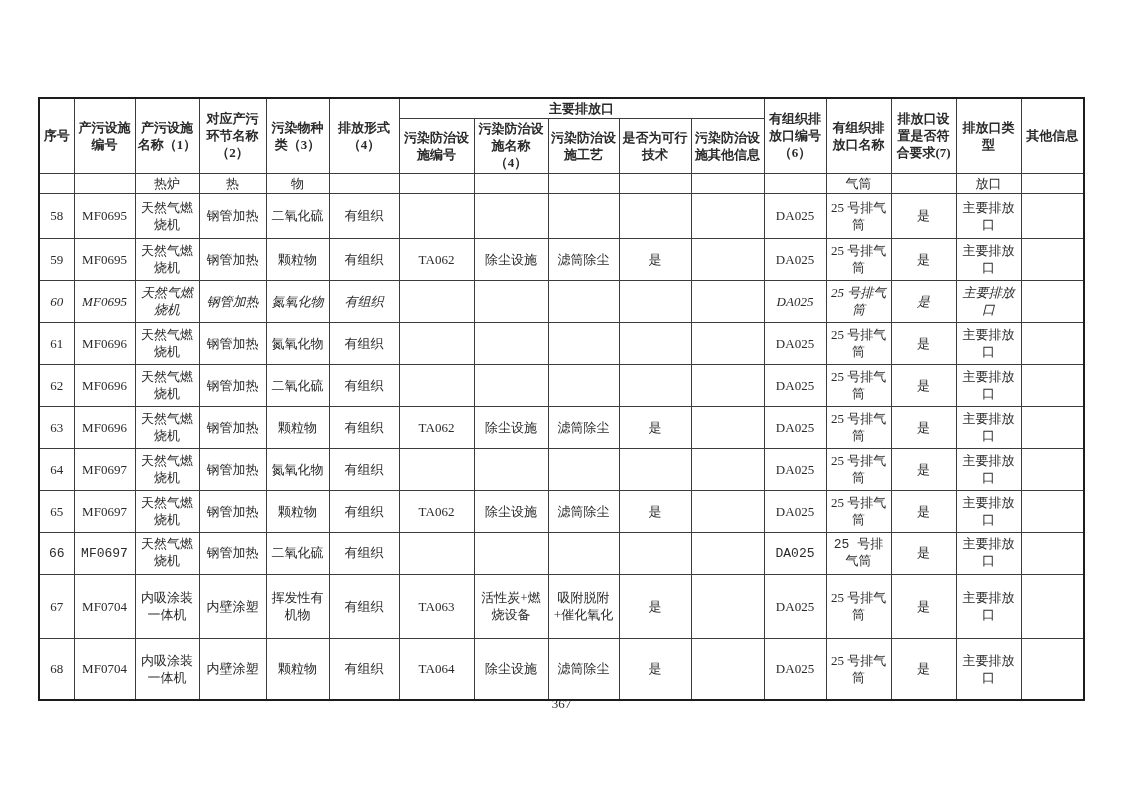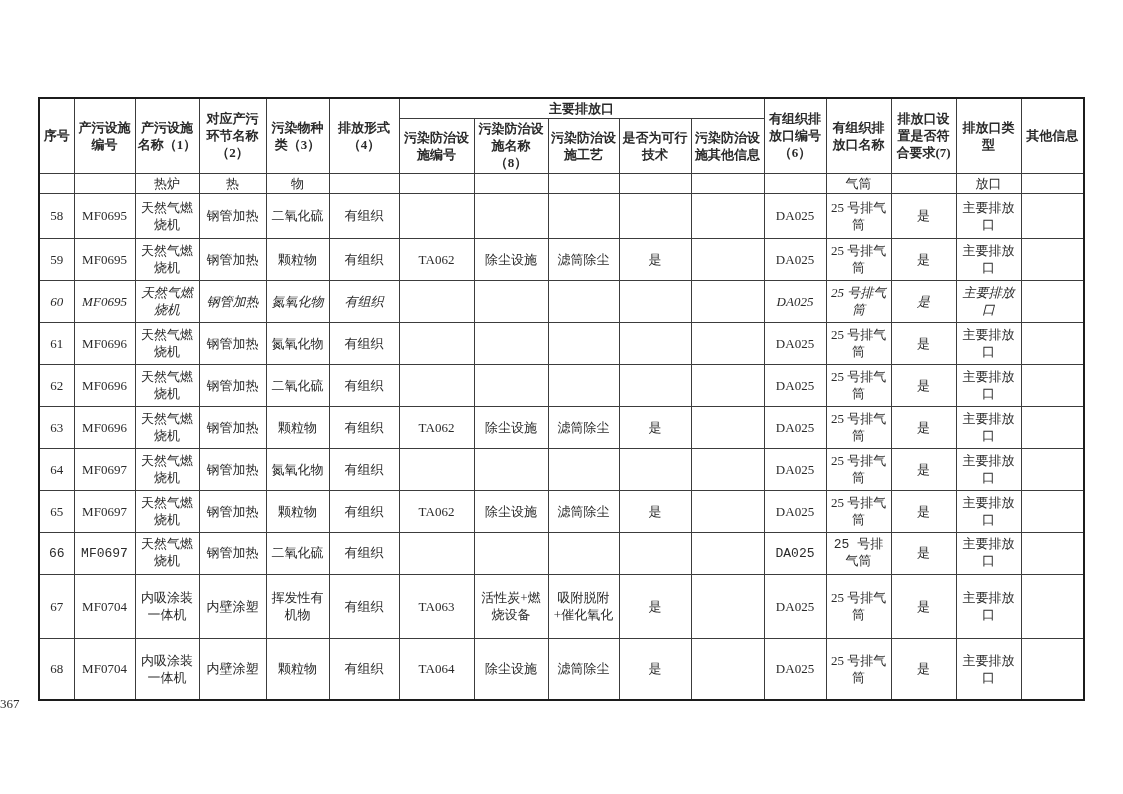--- a/index.html
+++ b/index.html
@@ -26,21 +26,21 @@
     font-size:13px;
     line-height:1.32;
     overflow:hidden;
     word-break:break-all;
   }
   table.permit th { font-weight:700; padding:1px 2px; }
   tr.group-row { height:20px; }
   tr.sub-row   { height:46px; }
   .page-number {
     position:absolute; top:696px; left:0;
-    width:100%; text-align:left;
+    width:100%; text-align:center;
     font-size:13px; color:#2a2a2a;
   }
 </style>
 </head>
 <body>
 
 <div class="page">
 
   <table class="permit">
     <colgroup>
@@ -71,21 +71,21 @@
         <th rowspan="2">排放形式（4）</th>
         <th colspan="5">主要排放口</th>
         <th rowspan="2">有组织排放口编号（6）</th>
         <th rowspan="2">有组织排放口名称</th>
         <th rowspan="2">排放口设置是否符合要求(7)</th>
         <th rowspan="2">排放口类型</th>
         <th rowspan="2">其他信息</th>
       </tr>
       <tr class="sub-row">
         <th>污染防治设施编号</th>
-        <th>污染防治设施名称（8）</th>
+        <th>污染防治设施名称（4）</th>
         <th>污染防治设施工艺</th>
         <th>是否为可行技术</th>
         <th>污染防治设施其他信息</th>
       </tr>
     </thead>
     <tbody id="table-body">
         <tr style="height: 18px;">
           <td></td>
           <td></td>
           <td>热炉</td>

